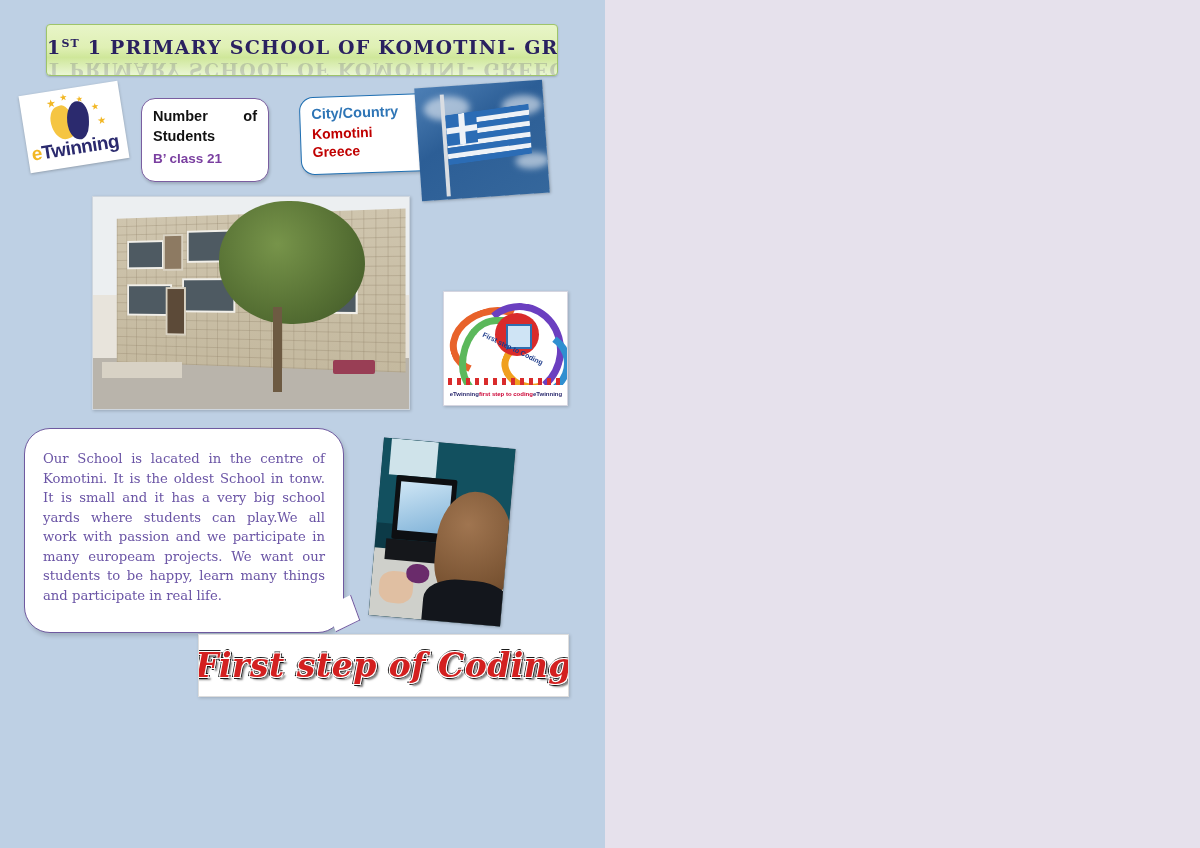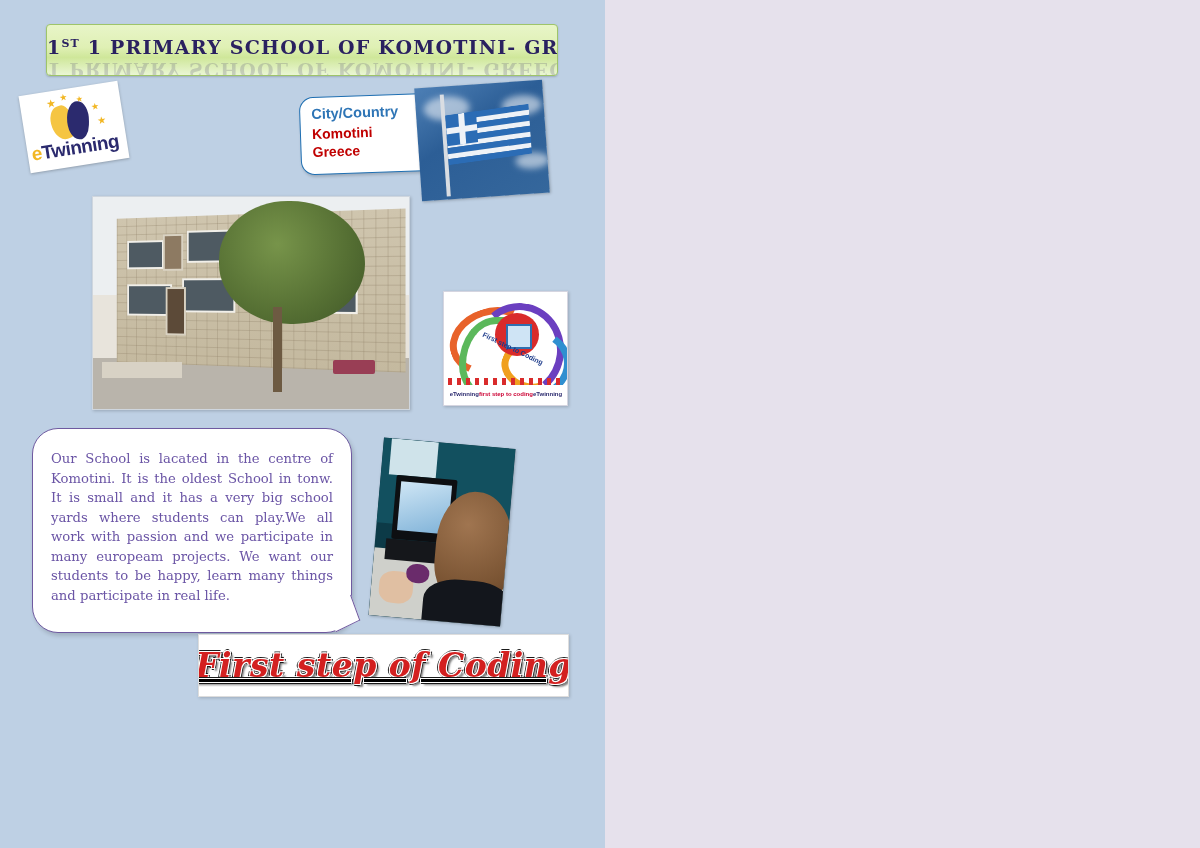--- a/index.html
+++ b/index.html
@@ -139,21 +139,20 @@
     background:repeating-linear-gradient(90deg,#d92b2b 0 4px,transparent 4px 9px);}
   .glogo .footbar{position:absolute;left:3%;bottom:2%;width:94%;height:16%;background:#fff;display:flex;align-items:center;justify-content:space-between;padding:0 2px;box-sizing:border-box;}
   .glogo .footbar span{font-size:6px;color:#c03;font-weight:bold;white-space:nowrap;}
   .glogo .footbar .etwmini{font-size:6px;color:#2b2a6e;}
 
   
   .bubble{
     position:absolute;left:24px;top:428px;width:318px;height:203px;
     background:#fff;border:1.8px solid #6f5aa0;border-radius:26px;
     box-shadow:2px 3px 4px rgba(0,0,0,.16);
-    margin-left:8px;
   }
   .bubble p{
     margin:0;padding:20px 18px 0 18px;
     font-family:"DejaVu Serif", serif;font-size:13.2px;line-height:19.5px;
     color:#6a54a5;text-align:justify;
   }
   .bubble-tail{
     position:absolute;left:330px;top:600px;width:26px;height:26px;
     background:#fff;border-right:1.8px solid #6f5aa0;border-bottom:1.8px solid #6f5aa0;
     transform:rotate(-26deg) skewX(-6deg);
@@ -174,21 +173,21 @@
   .bp-head{position:absolute;right:-4%;top:26%;width:58%;height:62%;border-radius:48% 48% 36% 36%;
     background:radial-gradient(circle at 40% 30%,#a07550 0%,#7a5433 70%,#5e3f26 100%);}
   .bp-shoulder{position:absolute;right:-6%;bottom:-6%;width:66%;height:30%;background:#13161c;border-radius:40% 40% 0 0;}
   .bp-hand{position:absolute;left:6%;bottom:8%;width:26%;height:18%;background:#e0bfa2;border-radius:40%;}
   .bp-mouse{position:absolute;left:26%;bottom:20%;width:17%;height:11%;background:#6a2b6b;border-radius:45%;}
 
   
   .fsc-banner{
     position:absolute;left:198px;top:634px;width:369px;height:61px;
     background:#fff;border:1px solid #ddd;box-shadow:1px 1px 3px rgba(0,0,0,.18);
-    display:flex;align-items:center;justify-content:center;overflow:hidden;text-decoration:underline;
+    display:flex;align-items:center;justify-content:center;overflow:hidden;
   }
   .fsc-text{
     font-family:"DejaVu Serif", serif;font-weight:bold;font-style:italic;
     font-size:33px;color:#d32020;letter-spacing:.5px;white-space:nowrap;
     text-shadow:
        -1px -1px 0 #ffffff, 1px -1px 0 #ffffff, -1px 1px 0 #ffffff, 1px 1px 0 #ffffff,
        -2px 0 0 #1a1a1a, 2px 0 0 #1a1a1a, 0 -2px 0 #1a1a1a, 0 2px 0 #1a1a1a,
        3px 3px 2px rgba(0,0,0,.5);
   }
   .etw-mini-star{position:absolute;color:#f2b724;font-size:8px;line-height:8px;}
@@ -211,20 +210,28 @@
         <div class="etw-mini-star" style="left:40px;top:4px;font-size:9px;">★</div>
         <div class="etw-mini-star" style="left:56px;top:9px;font-size:8px;">★</div>
         <div class="etw-mini-star" style="left:70px;top:18px;font-size:9px;">★</div>
         <div class="etw-mini-star" style="left:74px;top:33px;font-size:10px;">★</div>
         <div style="position:absolute;left:28px;top:16px;width:22px;height:34px;border-radius:60% 40% 45% 55%;background:#f5c542;transform:rotate(-12deg);"></div>
         <div style="position:absolute;left:44px;top:14px;width:22px;height:38px;border-radius:45% 55% 40% 60%;background:#2b2a6e;transform:rotate(10deg);"></div>
         <div class="etw-word"><span class="e">e</span><span>Twinning</span></div>
       </div>
     </div>
 
+    <div class="card-students">
+      <div class="l1">
+        <span>Number</span>
+        <span>of</span>
+      </div>
+      <div class="l2">Students</div>
+      <div class="l3">B’ class  21</div>
+    </div>
 
     <div class="card-city">
       <div class="c1">City/Country</div>
       <div class="c2">Komotini</div>
       <div class="c3">Greece</div>
     </div>
 
     <div class="flag-photo">
       <div class="flag-cloud" style="left:8px;top:10px;width:46px;height:24px;"></div>
       <div class="flag-cloud" style="left:86px;top:14px;width:40px;height:20px;"></div>

